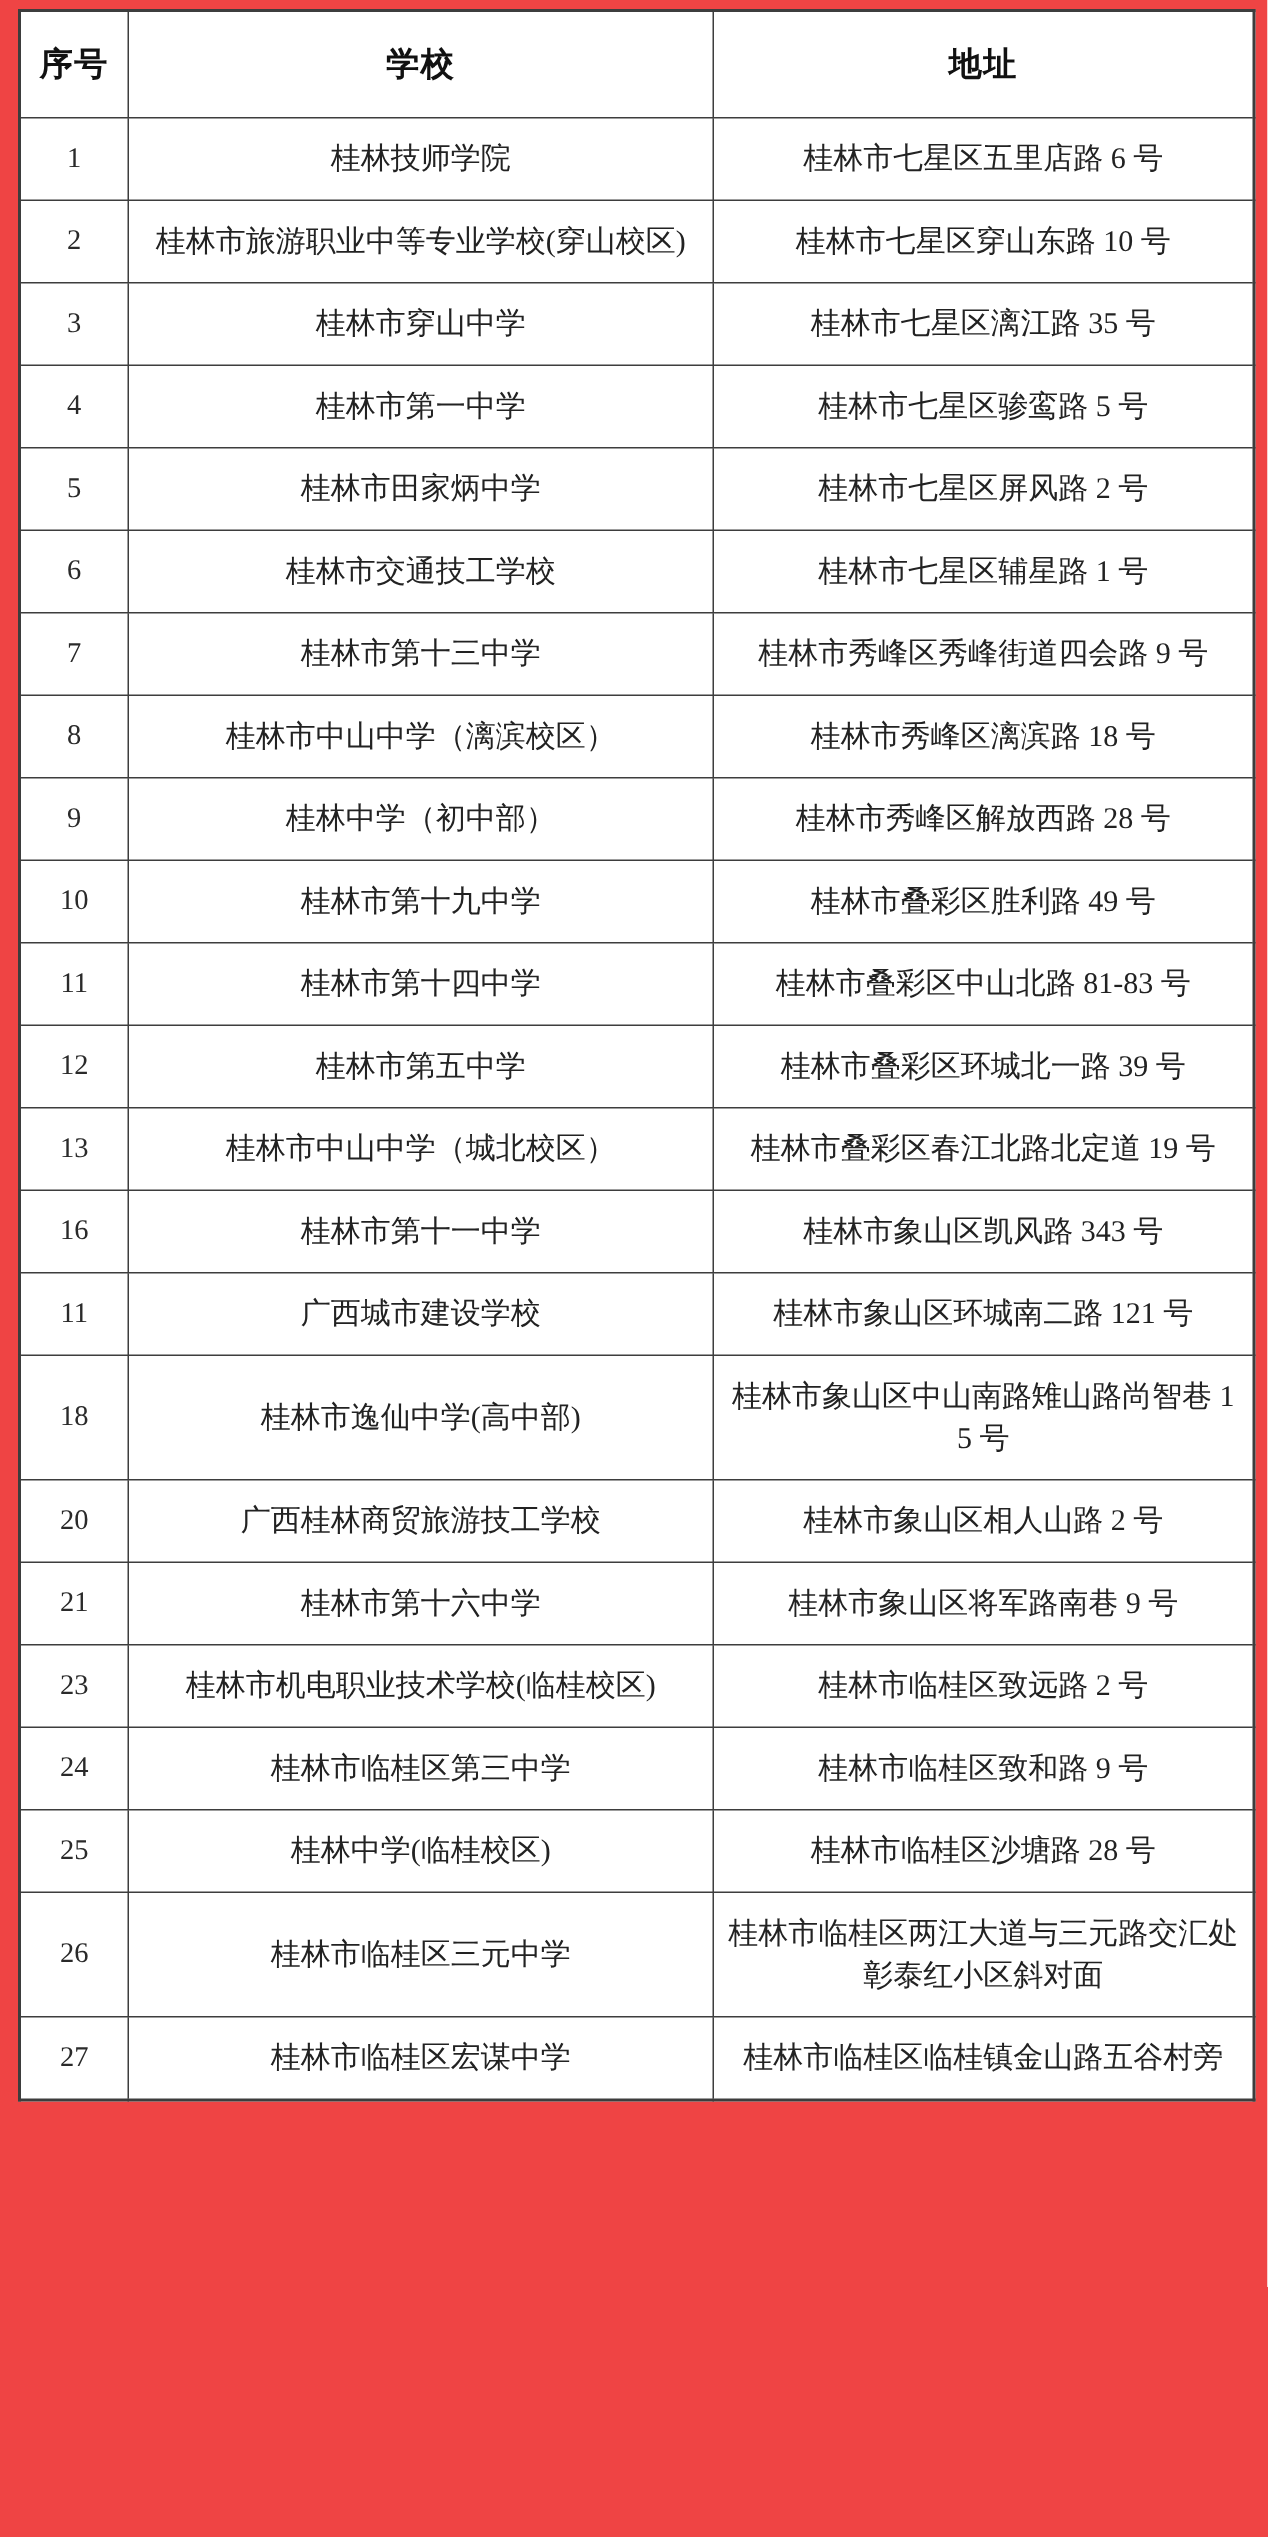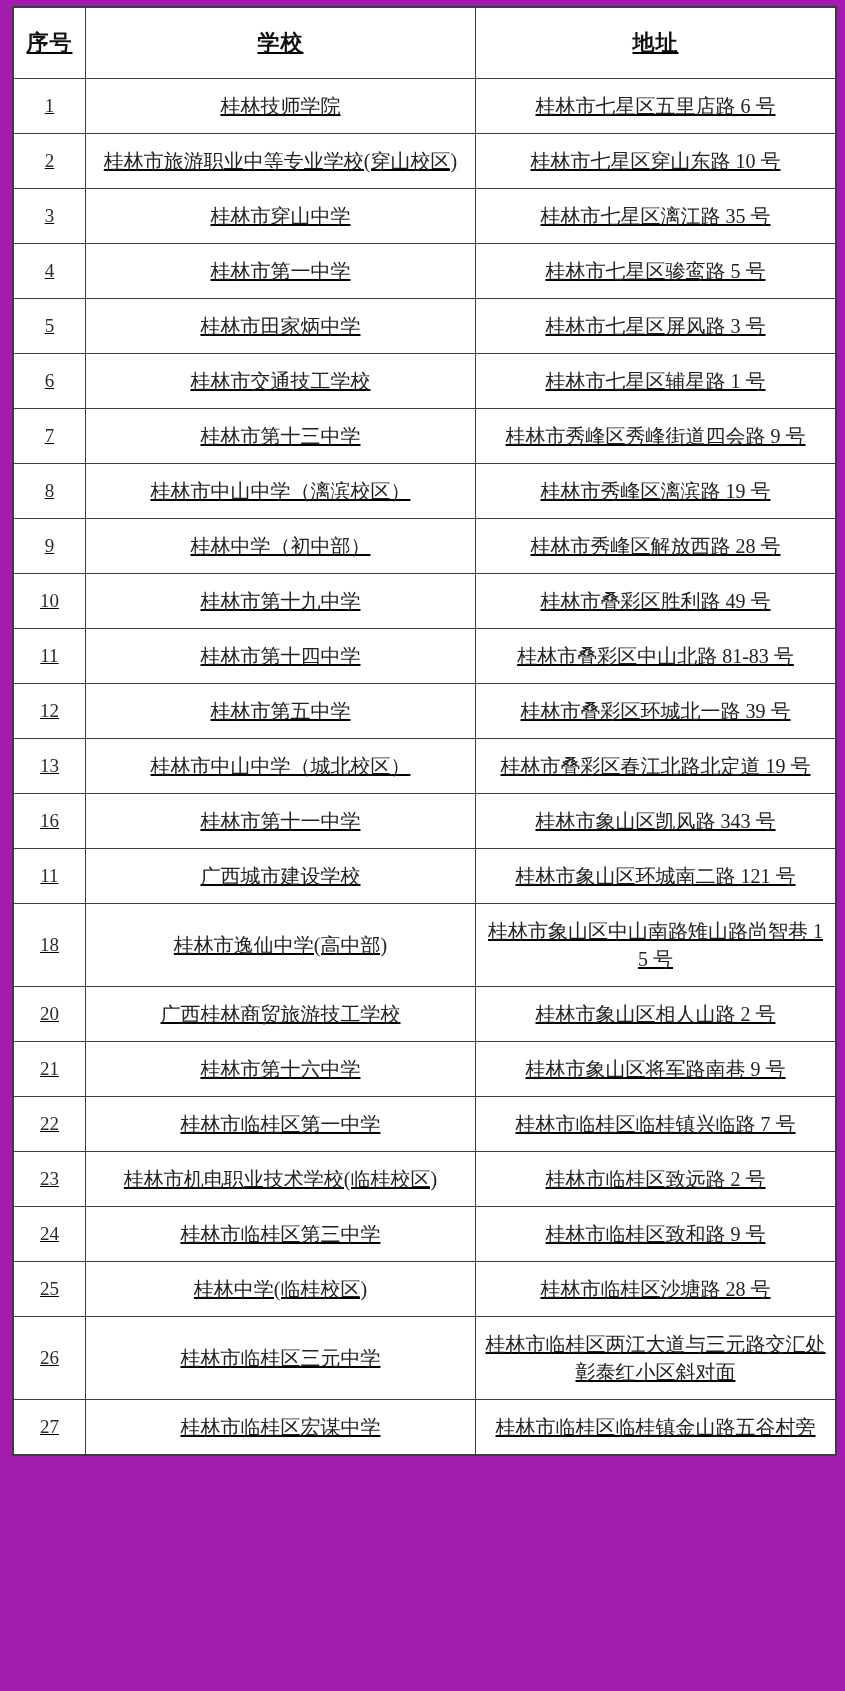--- a/index.html
+++ b/index.html
@@ -4,24 +4,23 @@
 <style>
   html, body {
     margin: 0;
     padding: 0;
     background: #fbfbfb;
     font-family: "Liberation Serif", "DejaVu Serif", serif;
   }
   .page {
     width: 845px;
     height: 1691px;
-    background: #a21caf;
+    background: #ef4444;
     box-sizing: border-box;
     padding: 6px 8px 20px 12px;
-    text-decoration: underline;
   }
   table.schools {
     width: 100%;
     border-collapse: collapse;
     background: #ffffff;
     table-layout: fixed;
   }
   table.schools, table.schools th, table.schools td {
     border: 1.5px solid #3d3d3d;
   }
@@ -85,36 +84,36 @@
           <td class="cell-address">桂林市七星区漓江路 35 号</td>
         </tr>
         <tr>
           <td class="cell-index">4</td>
           <td class="cell-school">桂林市第一中学</td>
           <td class="cell-address">桂林市七星区骖鸾路 5 号</td>
         </tr>
         <tr>
           <td class="cell-index">5</td>
           <td class="cell-school">桂林市田家炳中学</td>
-          <td class="cell-address">桂林市七星区屏风路 3 号</td>
+          <td class="cell-address">桂林市七星区屏风路 2 号</td>
         </tr>
         <tr>
           <td class="cell-index">6</td>
           <td class="cell-school">桂林市交通技工学校</td>
           <td class="cell-address">桂林市七星区辅星路 1 号</td>
         </tr>
         <tr>
           <td class="cell-index">7</td>
           <td class="cell-school">桂林市第十三中学</td>
           <td class="cell-address">桂林市秀峰区秀峰街道四会路 9 号</td>
         </tr>
         <tr>
           <td class="cell-index">8</td>
           <td class="cell-school">桂林市中山中学（漓滨校区）</td>
-          <td class="cell-address">桂林市秀峰区漓滨路 19 号</td>
+          <td class="cell-address">桂林市秀峰区漓滨路 18 号</td>
         </tr>
         <tr>
           <td class="cell-index">9</td>
           <td class="cell-school">桂林中学（初中部）</td>
           <td class="cell-address">桂林市秀峰区解放西路 28 号</td>
         </tr>
         <tr>
           <td class="cell-index">10</td>
           <td class="cell-school">桂林市第十九中学</td>
           <td class="cell-address">桂林市叠彩区胜利路 49 号</td>
@@ -153,25 +152,20 @@
           <td class="cell-index">20</td>
           <td class="cell-school">广西桂林商贸旅游技工学校</td>
           <td class="cell-address">桂林市象山区相人山路 2 号</td>
         </tr>
         <tr>
           <td class="cell-index">21</td>
           <td class="cell-school">桂林市第十六中学</td>
           <td class="cell-address">桂林市象山区将军路南巷 9 号</td>
         </tr>
         <tr>
-          <td class="cell-index">22</td>
-          <td class="cell-school">桂林市临桂区第一中学</td>
-          <td class="cell-address">桂林市临桂区临桂镇兴临路 7 号</td>
-        </tr>
-        <tr>
           <td class="cell-index">23</td>
           <td class="cell-school">桂林市机电职业技术学校(临桂校区)</td>
           <td class="cell-address">桂林市临桂区致远路 2 号</td>
         </tr>
         <tr>
           <td class="cell-index">24</td>
           <td class="cell-school">桂林市临桂区第三中学</td>
           <td class="cell-address">桂林市临桂区致和路 9 号</td>
         </tr>
         <tr>

